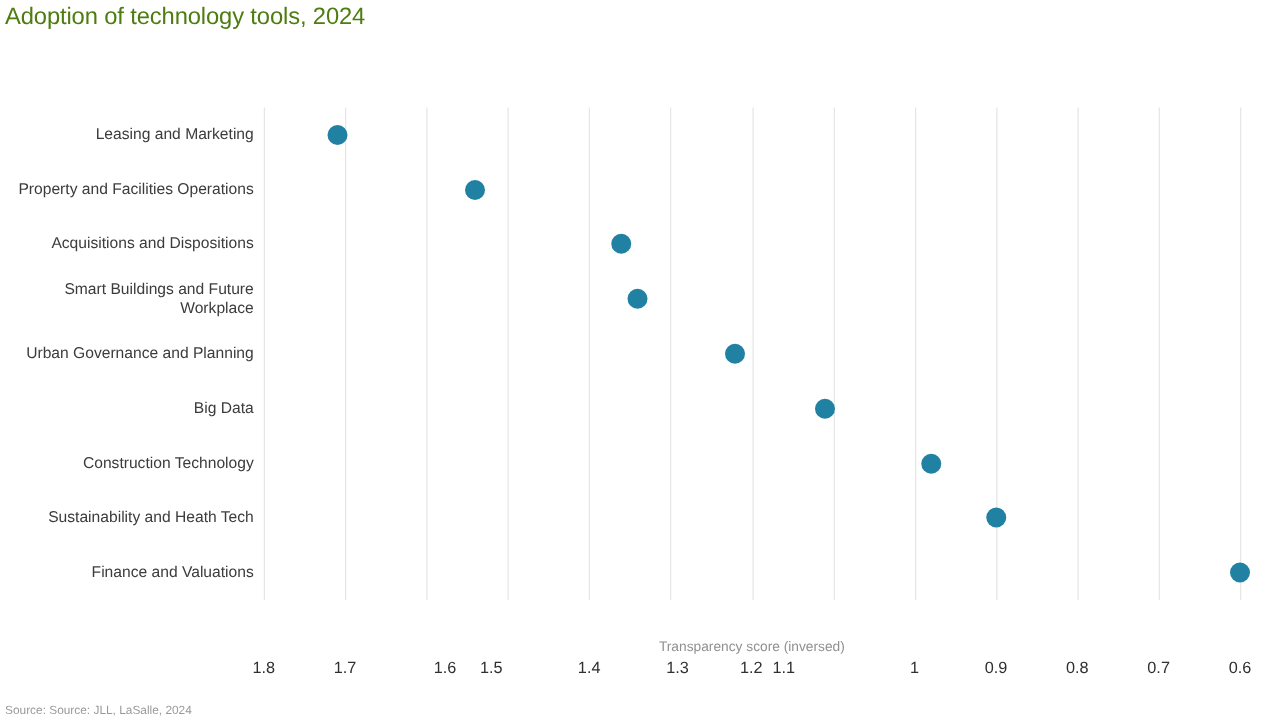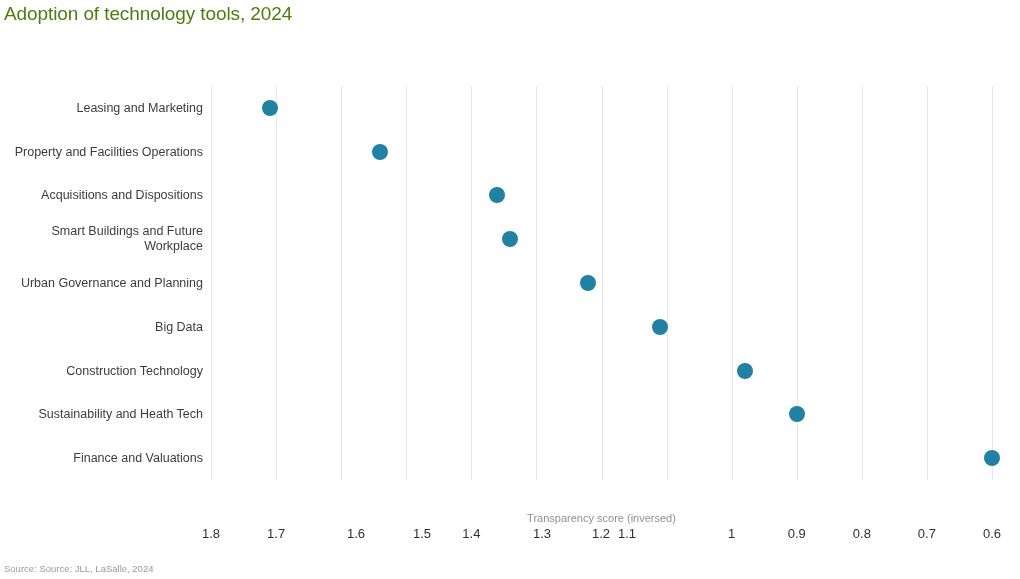--- a/index.html
+++ b/index.html
@@ -180,21 +180,21 @@
       <div class="cat-label">Sustainability and Heath Tech</div>
       <div class="dot" title="Sustainability and Heath Tech: 0.9" style="left: 796.75px; background: rgb(32, 129, 162);"></div>
     </div>
     <div class="cat-row" style="top: 458.111px;">
       <div class="cat-label">Finance and Valuations</div>
       <div class="dot" title="Finance and Valuations: 0.6" style="left: 992px; background: rgb(32, 129, 162);"></div>
     </div>
     <div class="xtick" style="left: 211px;">1.8</div>
     <div class="xtick" style="left: 276.083px;">1.7</div>
     <div class="xtick" style="left: 356px;">1.6</div>
-    <div class="xtick" style="left: 422px;">1.5</div>
+    <div class="xtick" style="left: 393px;">1.5</div>
     <div class="xtick" style="left: 471.333px;">1.4</div>
     <div class="xtick" style="left: 542px;">1.3</div>
     <div class="xtick" style="left: 601px;">1.2</div>
     <div class="xtick" style="left: 627px;">1.1</div>
     <div class="xtick" style="left: 731.667px;">1</div>
     <div class="xtick" style="left: 796.75px;">0.9</div>
     <div class="xtick" style="left: 861.833px;">0.8</div>
     <div class="xtick" style="left: 926.917px;">0.7</div>
     <div class="xtick" style="left: 992px;">0.6</div>
   </div>

